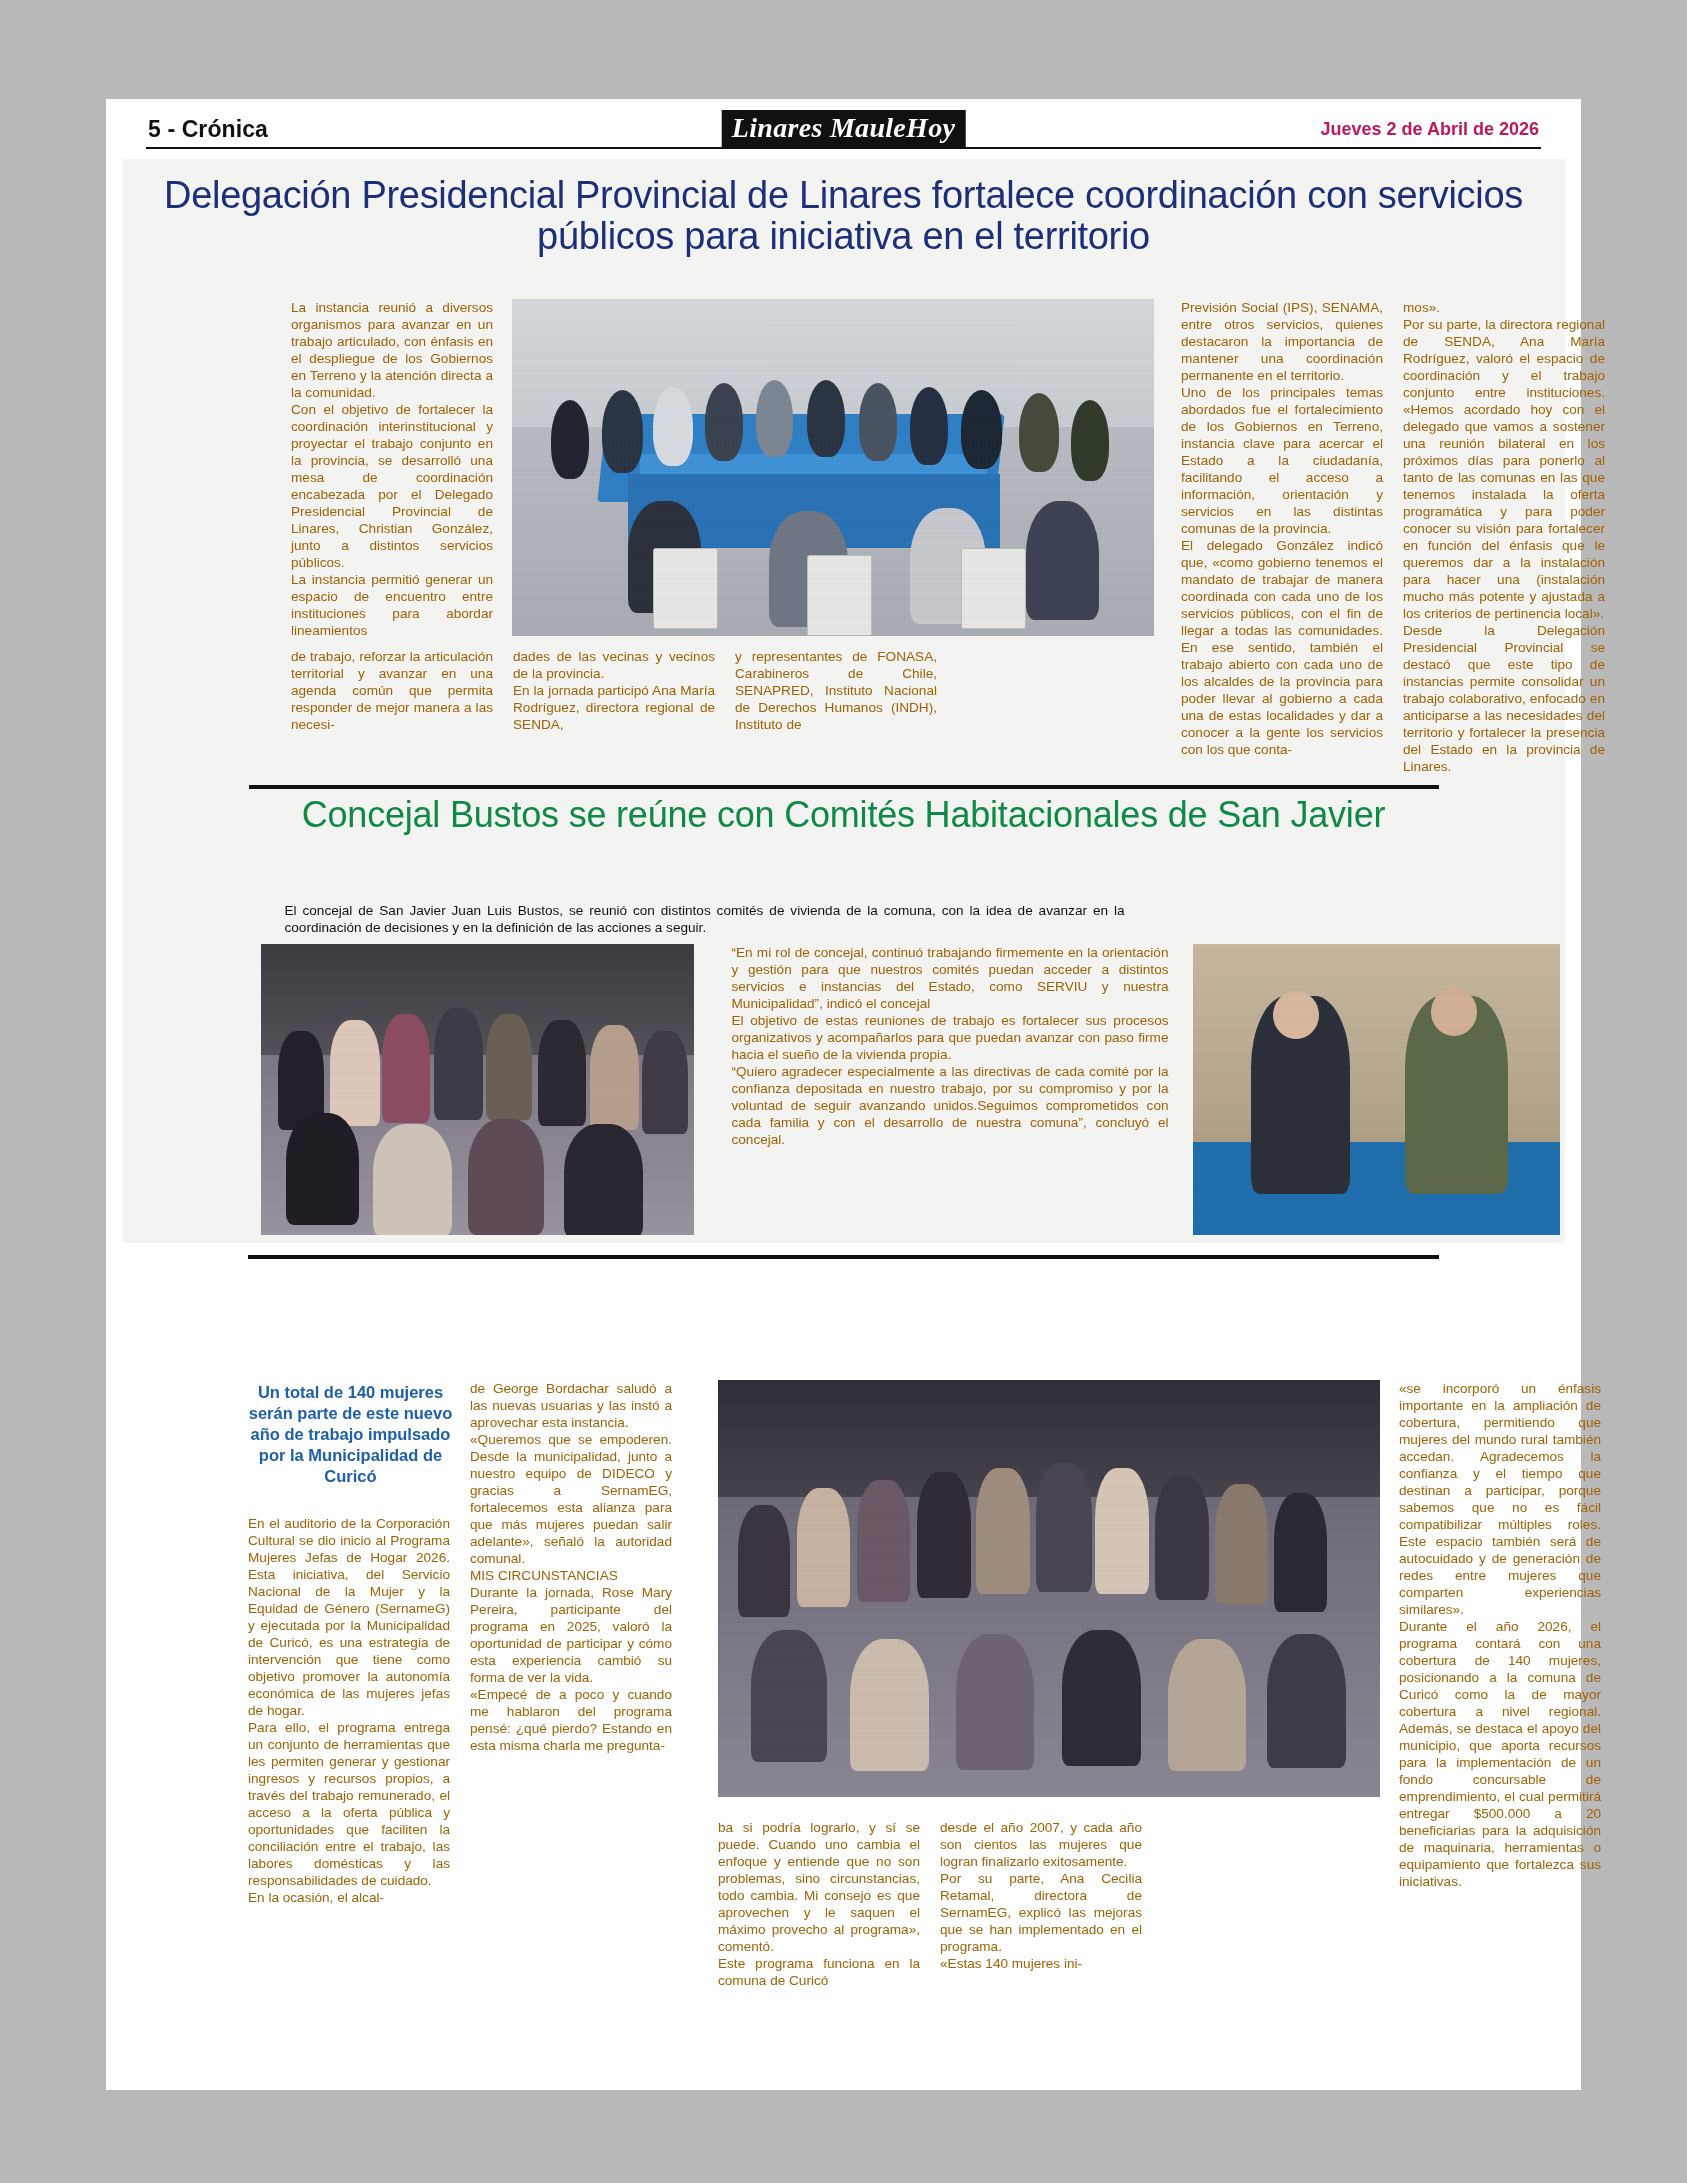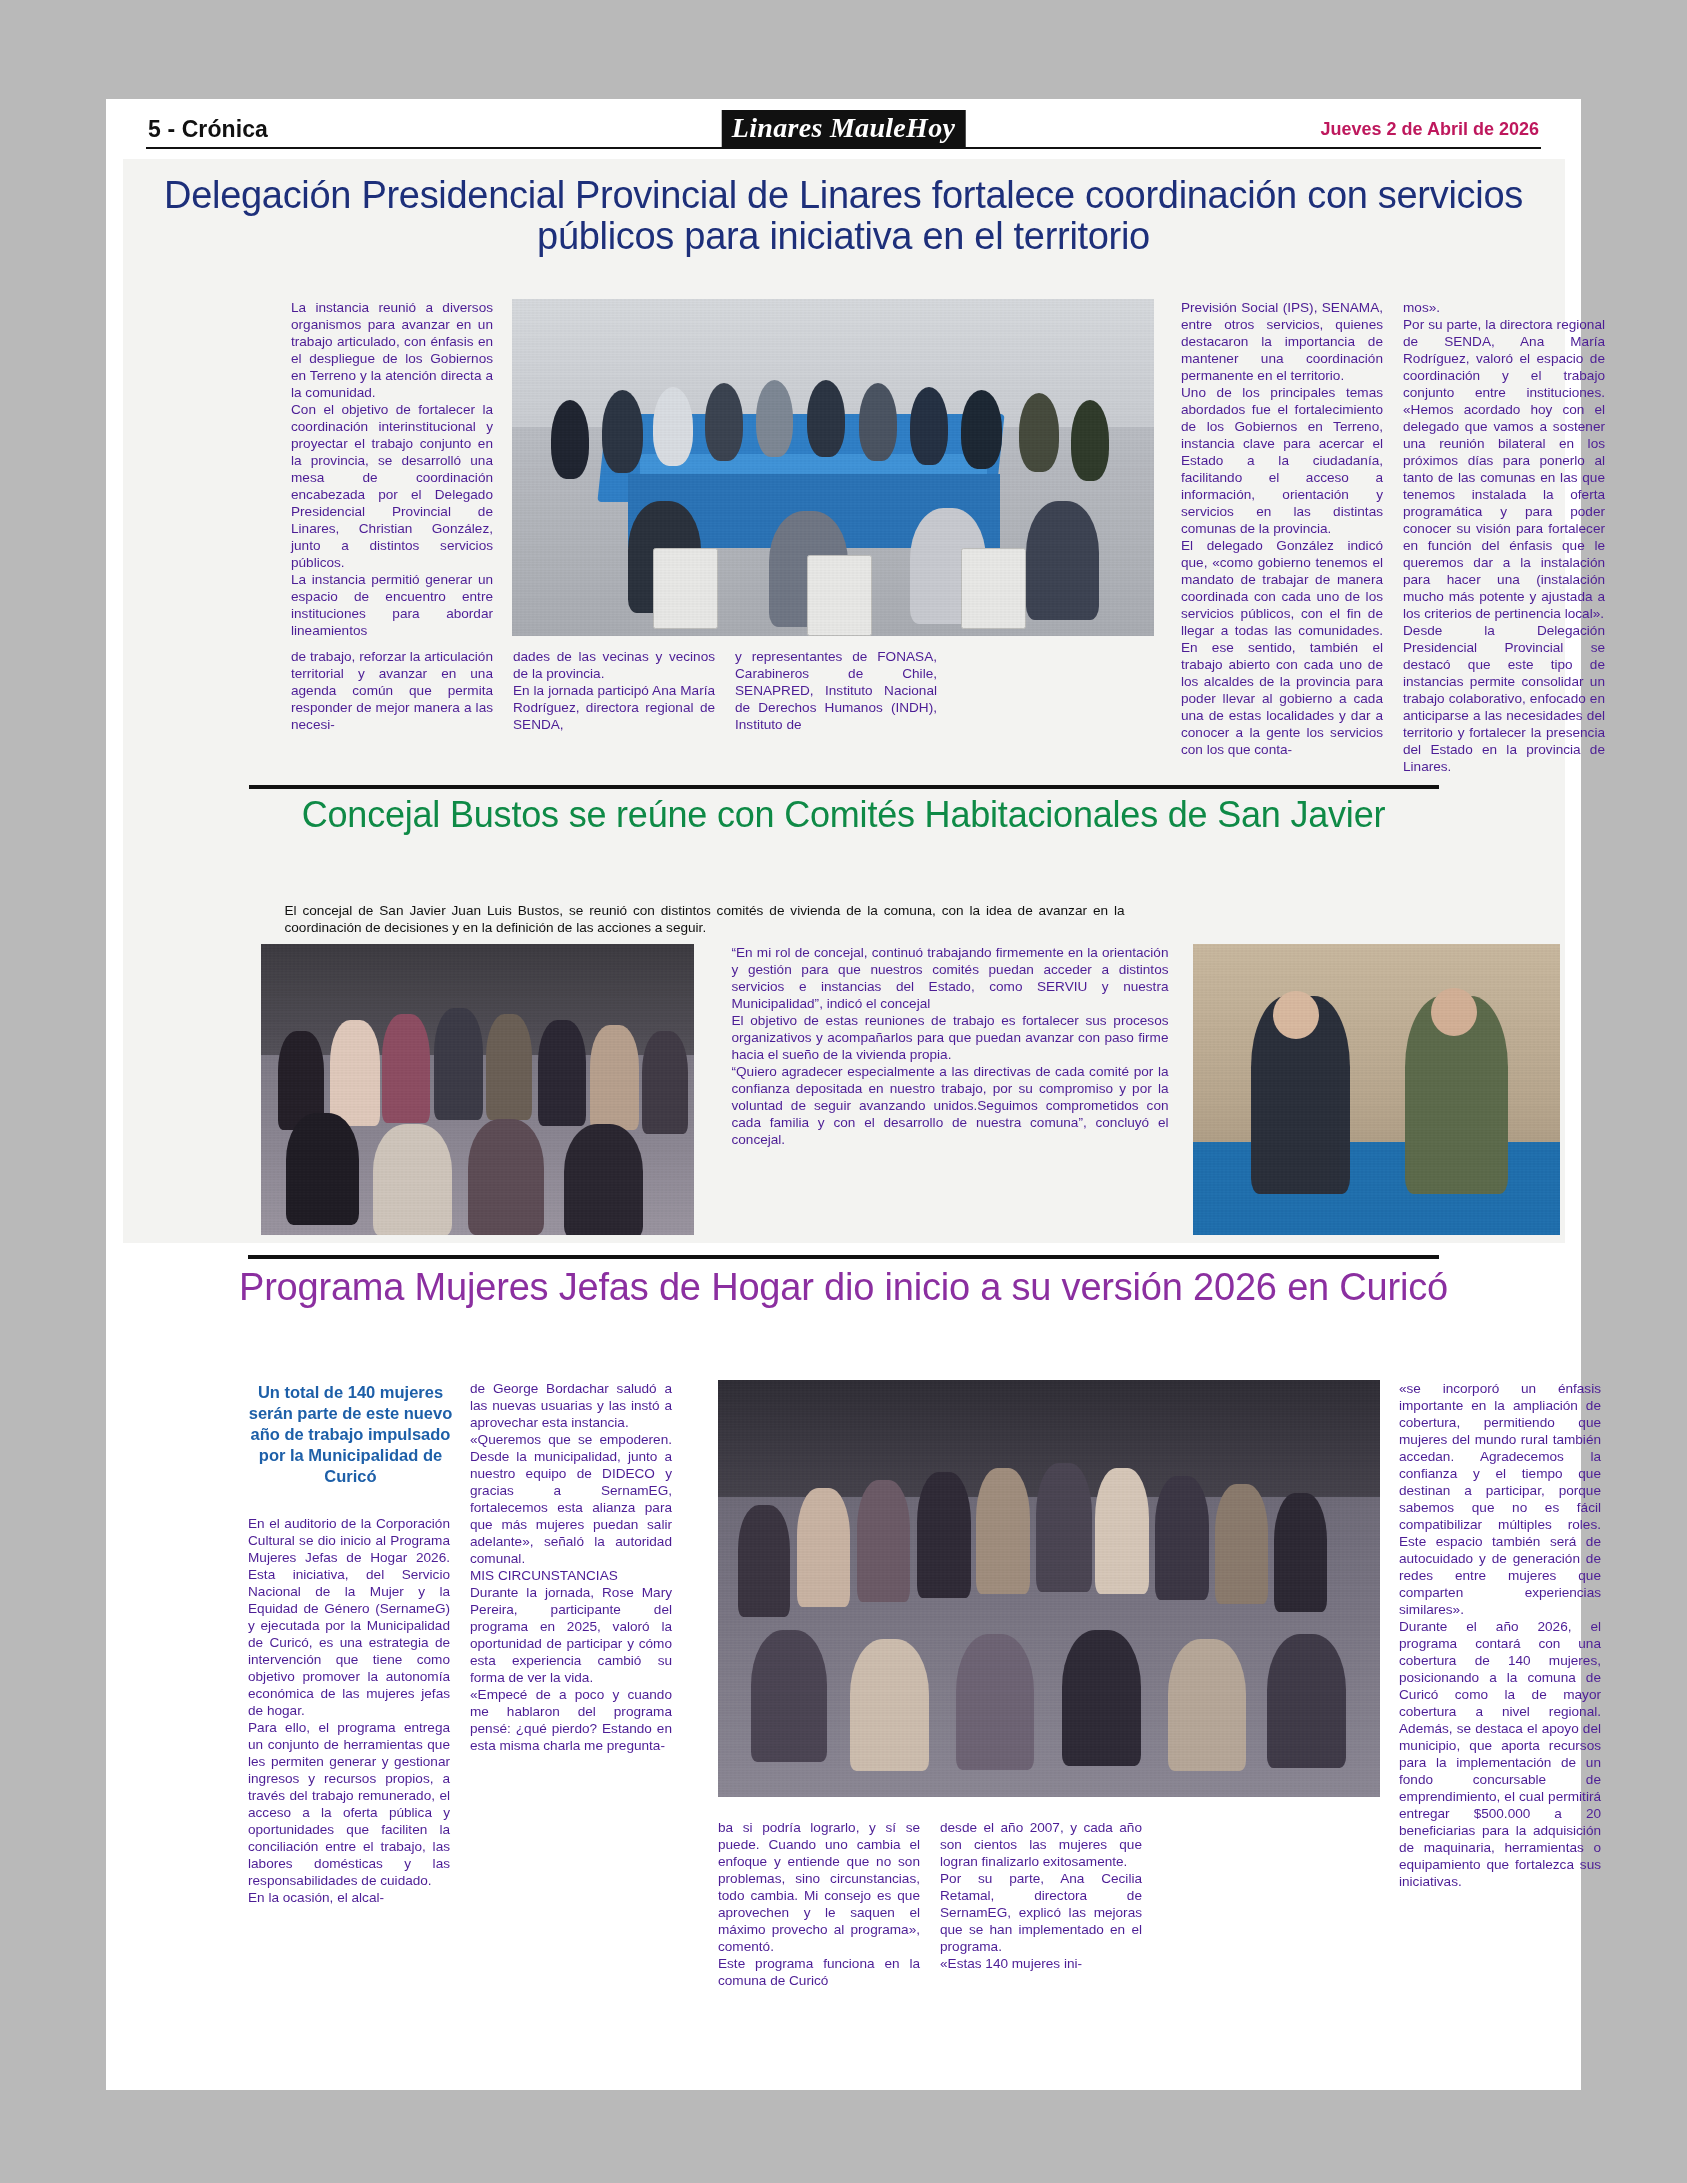--- a/index.html
+++ b/index.html
@@ -69,21 +69,21 @@
     top: 48px;
     height: 2px;
     background: #111;
   }
 
   
   .body-text {
     font-size: 13.6px;
     line-height: 17px;
     text-align: justify;
-    color: #4c1d95;
+    color: #a16207;
     hyphens: auto;
   }
 
   
   .art1 {
     position: absolute;
     left: 16.5px;
     top: 60px;
     width: 1442px;
     height: 622px;
@@ -394,21 +394,20 @@
         <div class="person" style="left:22%;top:16%;width:46px;height:48px;background:#d9b9a0;border-radius:50%;"></div>
         <div class="person" style="left:58%;top:18%;width:103px;height:198px;background:#5c6a4b;border-radius:36% 36% 8% 8%;"></div>
         <div class="person" style="left:65%;top:15%;width:46px;height:48px;background:#d3b096;border-radius:50%;"></div>
         <div class="grain"></div>
       </div>
     </div>
   </div>
 
   <div class="art3">
     <div class="rule-a3"></div>
-    <h1>Programa Mujeres Jefas de Hogar dio inicio a su versión 2026 en Curicó</h1>
 
     <div class="standfirst">Un total de 140 mujeres serán parte de este nuevo año de trabajo impulsado por la Municipalidad de Curicó</div>
 
     <div class="photo4">
       <div class="ph auditorium">
         <div class="aud-crowd"></div>
         <div class="person" style="left:3%;top:30%;width:52px;height:112px;background:#3a3440;border-radius:40% 40% 10% 10%;"></div>
         <div class="person" style="left:12%;top:26%;width:53px;height:119px;background:#c9b3a3;border-radius:40% 40% 10% 10%;"></div>
         <div class="person" style="left:21%;top:24%;width:53px;height:122px;background:#6b5a66;border-radius:40% 40% 10% 10%;"></div>
         <div class="person" style="left:30%;top:22%;width:54px;height:126px;background:#2f2a36;border-radius:40% 40% 10% 10%;"></div>

